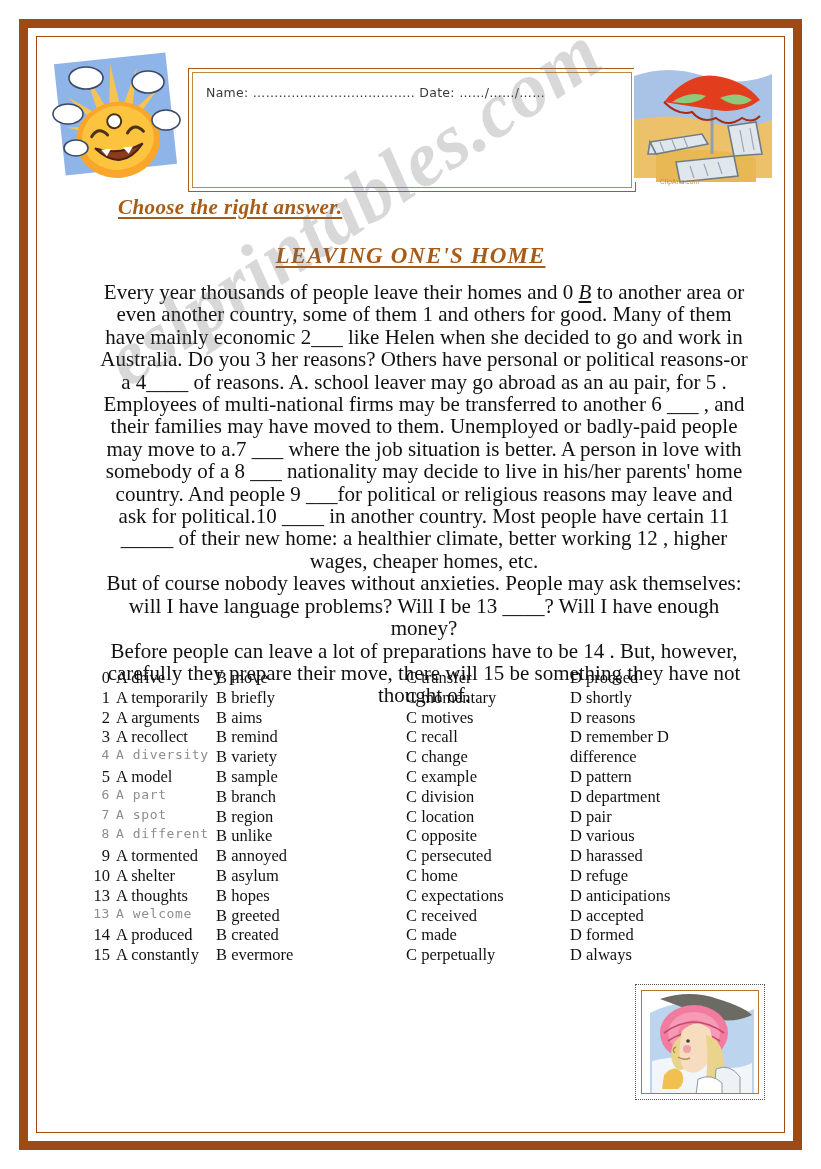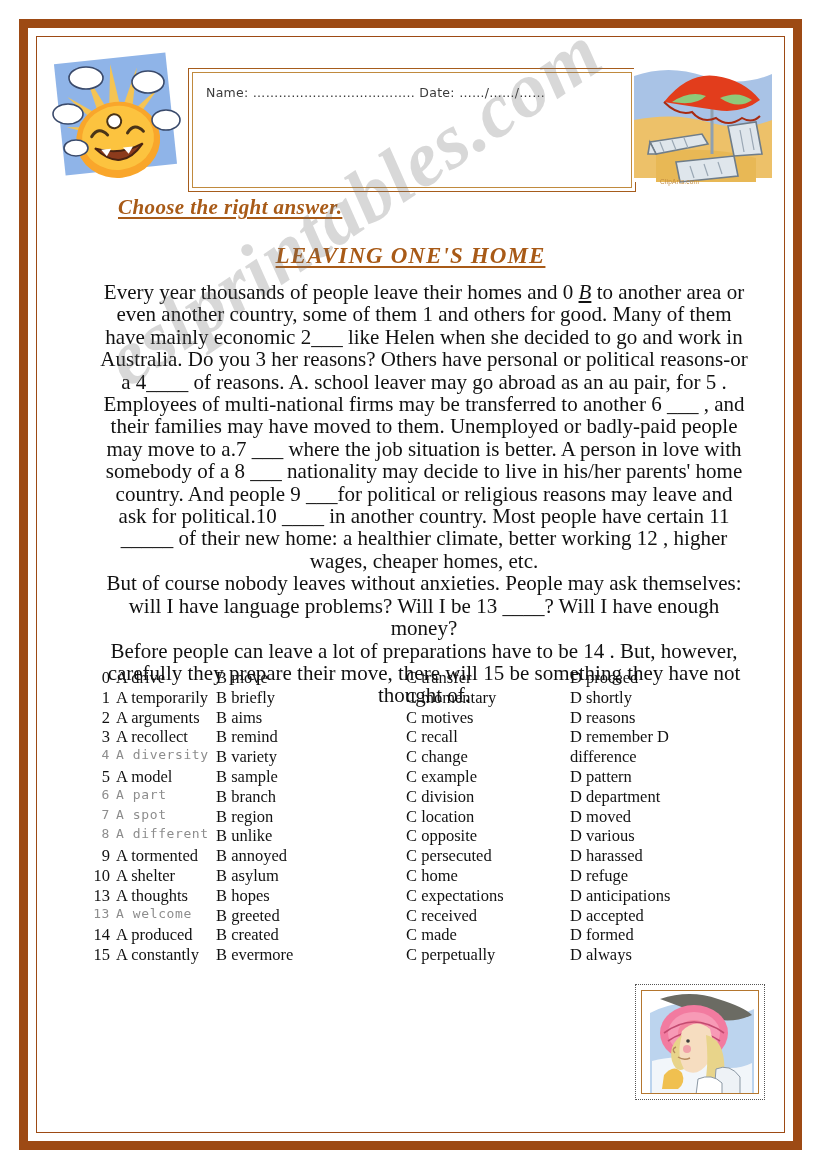--- a/index.html
+++ b/index.html
@@ -343,21 +343,21 @@
         <span class="opt-a">A part</span>
         <span class="opt-b">B branch</span>
         <span class="opt-c">C division</span>
         <span class="opt-d">D department</span>
       </div>
       <div class="opt-row faded">
         <span class="opt-num">7</span>
         <span class="opt-a">A spot</span>
         <span class="opt-b">B region</span>
         <span class="opt-c">C location</span>
-        <span class="opt-d">D moved</span>
+        <span class="opt-d">D pair</span>
       </div>
       <div class="opt-row faded">
         <span class="opt-num">8</span>
         <span class="opt-a">A different</span>
         <span class="opt-b">B unlike</span>
         <span class="opt-c">C opposite</span>
         <span class="opt-d">D various</span>
       </div>
       <div class="opt-row">
         <span class="opt-num">9</span>

